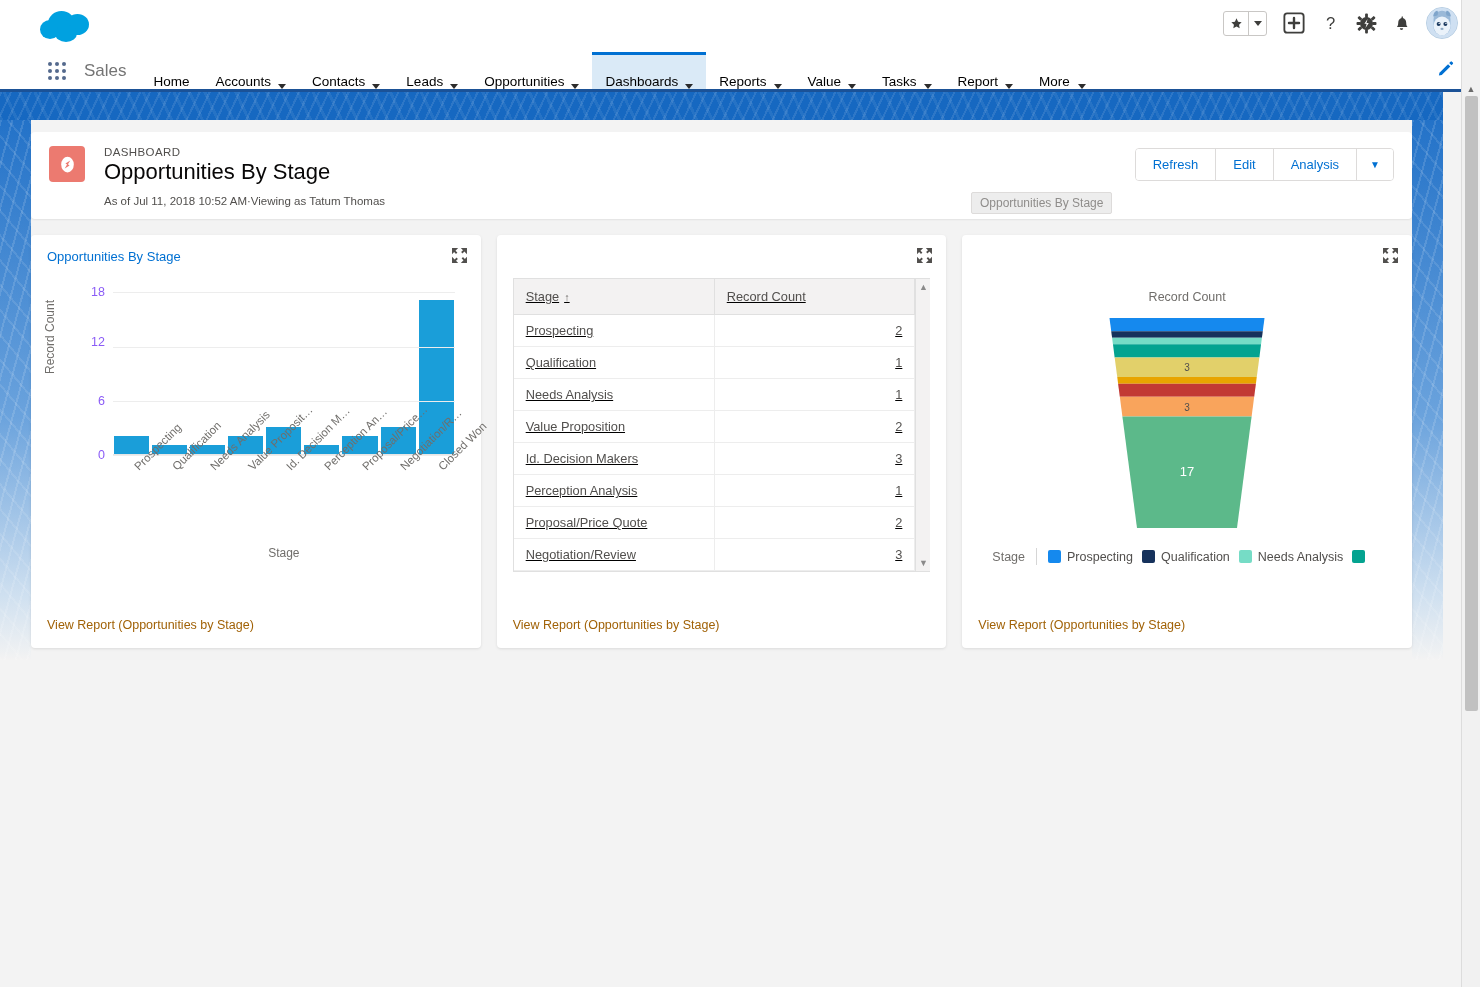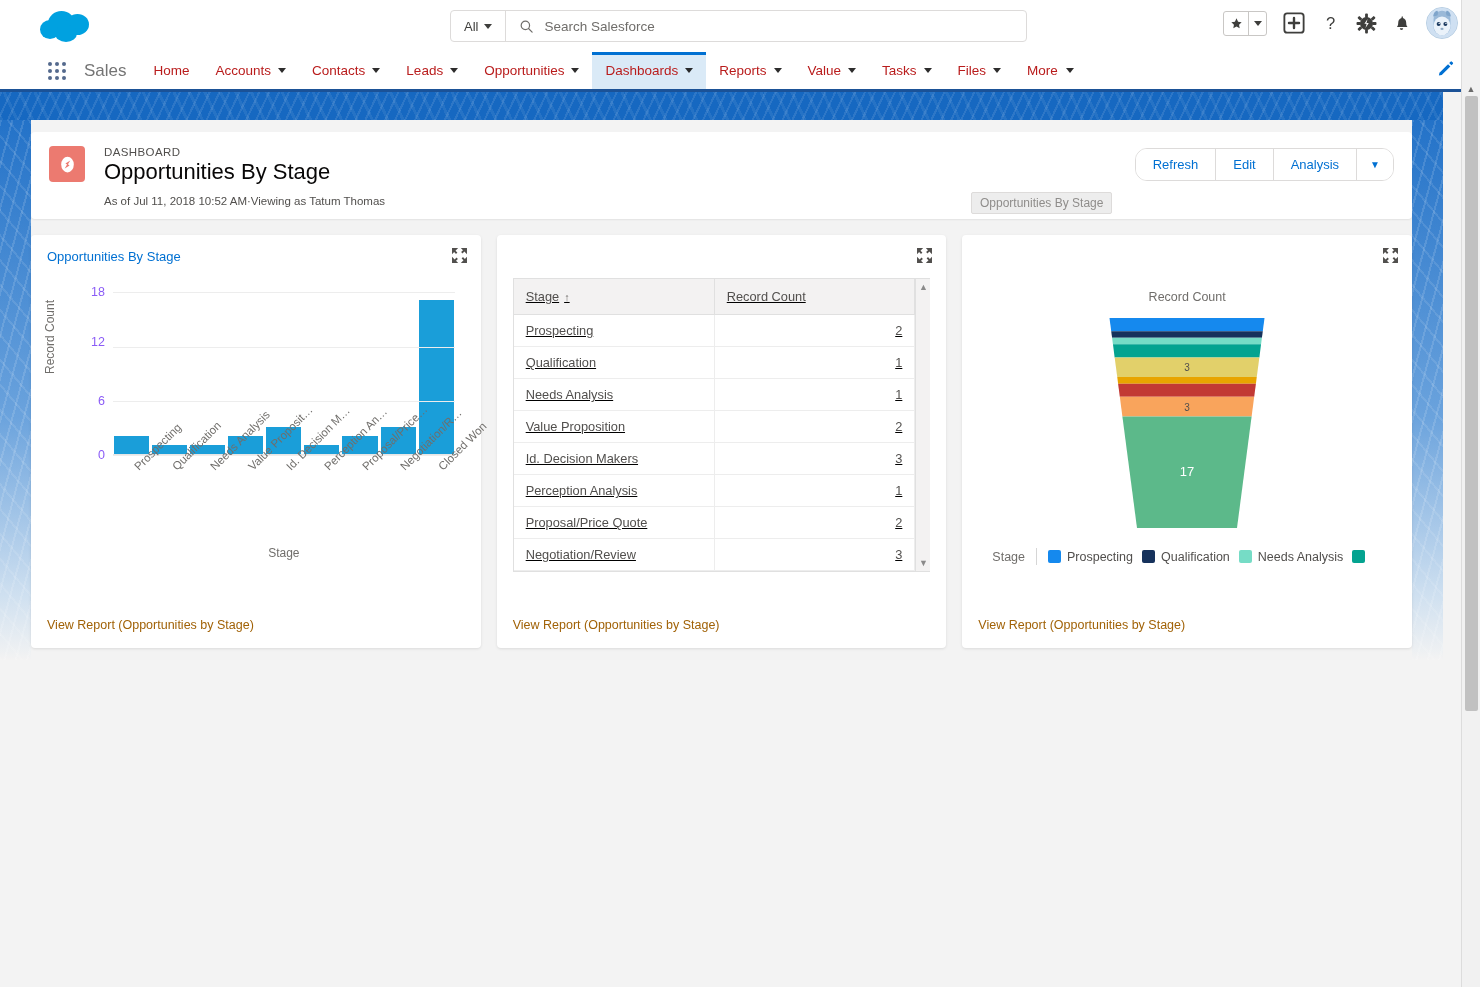--- a/index.html
+++ b/index.html
@@ -81,22 +81,22 @@
     align-content: center; justify-content: center;
     align-self: center; cursor: pointer;
   }
   .app-launcher i { background: #54698d; border-radius: 50%; width: 4px; height: 4px; display: block; }
   .app-name {
     font-size: 17px; color: #747474; padding: 0 14px 0 14px;
     display: flex; align-items: center; cursor: pointer;
   }
   .nav-items { display: flex; align-items: stretch; }
   .nav-item {
-    display: flex; align-items: center; gap: 7px;
-    padding: 0 13px; font-size: 13.5px; color: #b91c1c;
+    display: flex; align-items: flex-end; gap: 7px;
+    padding: 0 13px; font-size: 13.5px; color: #000000;
     cursor: pointer; position: relative;
   }
   .nav-item.active { background: #daeaf7; }
   .nav-item.active::after {
     content: ""; position: absolute; left: 0; right: 0; top: 0;
     height: 3px; background: #0070d2;
   }
   .nav-chev {
     width: 0; height: 0; border-left: 4.5px solid transparent;
     border-right: 4.5px solid transparent; border-top: 5px solid #080707;
@@ -153,21 +153,21 @@
   }
   .dash-title {
     font-size: 22px; color: #080707; font-weight: 400;
     margin-top: 1px; line-height: 1.2;
   }
   .dash-sub {
     font-size: 11.5px; color: #514f4d; margin-top: 10px;
   }
   .dash-actions {
     position: absolute; right: 18px; top: 16px;
-    display: flex; border: 1px solid #dddbda; border-radius: 12px;
+    display: flex; border: 1px solid #dddbda; border-radius: 4px;
     overflow: hidden; background: #fff;
   }
   .dash-btn {
     padding: 0 17px; height: 31px; display: flex; align-items: center;
     font-size: 13px; color: #0070d2; cursor: pointer;
     border-right: 1px solid #dddbda; background: #fff;
   }
   .dash-btn:last-child { border-right: none; }
   .dash-btn.caret-only { padding: 0 13px; }
   .dash-chip {
@@ -300,33 +300,20 @@
 <body>
 
 <div class="global-header">
   <div class="sf-logo">
     <span class="c3"></span>
       <span class="c1"></span>
       <span class="c2"></span>
       <span class="c4"></span>
   </div>
 
-  <div class="search-wrap">
-    <div class="search-scope">
-      <span>All</span>
-      <span class="caret-dn"></span>
-    </div>
-    <div class="search-field">
-      <svg class="mag" viewBox="0 0 20 20">
-        <circle cx="8.5" cy="8.5" r="5.6" fill="none" stroke="#706e6b" stroke-width="1.6"></circle>
-        <line x1="12.7" y1="12.7" x2="17.5" y2="17.5" stroke="#706e6b" stroke-width="1.6" stroke-linecap="round"></line>
-      </svg>
-      <input type="text" placeholder="Search Salesforce" style="">
-    </div>
-  </div>
 
   <div class="header-icons">
     <div class="fav-group">
       <div class="fav-star">
         <svg width="13" height="13" viewBox="0 0 24 24">
             <path d="M12 2.5l2.9 6.1 6.6.9-4.8 4.6 1.2 6.6L12 17.6 6.1 20.7l1.2-6.6L2.5 9.5l6.6-.9z" fill="#3e3e3c"></path>
           </svg>
       </div>
       <div class="fav-caret">
         <span class="caret-dn"></span>
@@ -425,21 +412,21 @@
       </div>
       <div class="nav-item">
         <span>Value</span>
         <span class="nav-chev"></span>
       </div>
       <div class="nav-item">
         <span>Tasks</span>
         <span class="nav-chev"></span>
       </div>
       <div class="nav-item">
-        <span>Files</span>
+        <span>Report</span>
         <span class="nav-chev"></span>
       </div>
       <div class="nav-item">
         <span>More</span>
         <span class="nav-chev" style="margin-left: 1px;"></span>
       </div>
     </div>
   <div class="pencil-btn">
     <svg width="17" height="17" viewBox="0 0 24 24">
       <path d="M3.5 17.3L15.6 5.2l3.2 3.2L6.7 20.5l-4 .8z" fill="#0070d2"></path>

